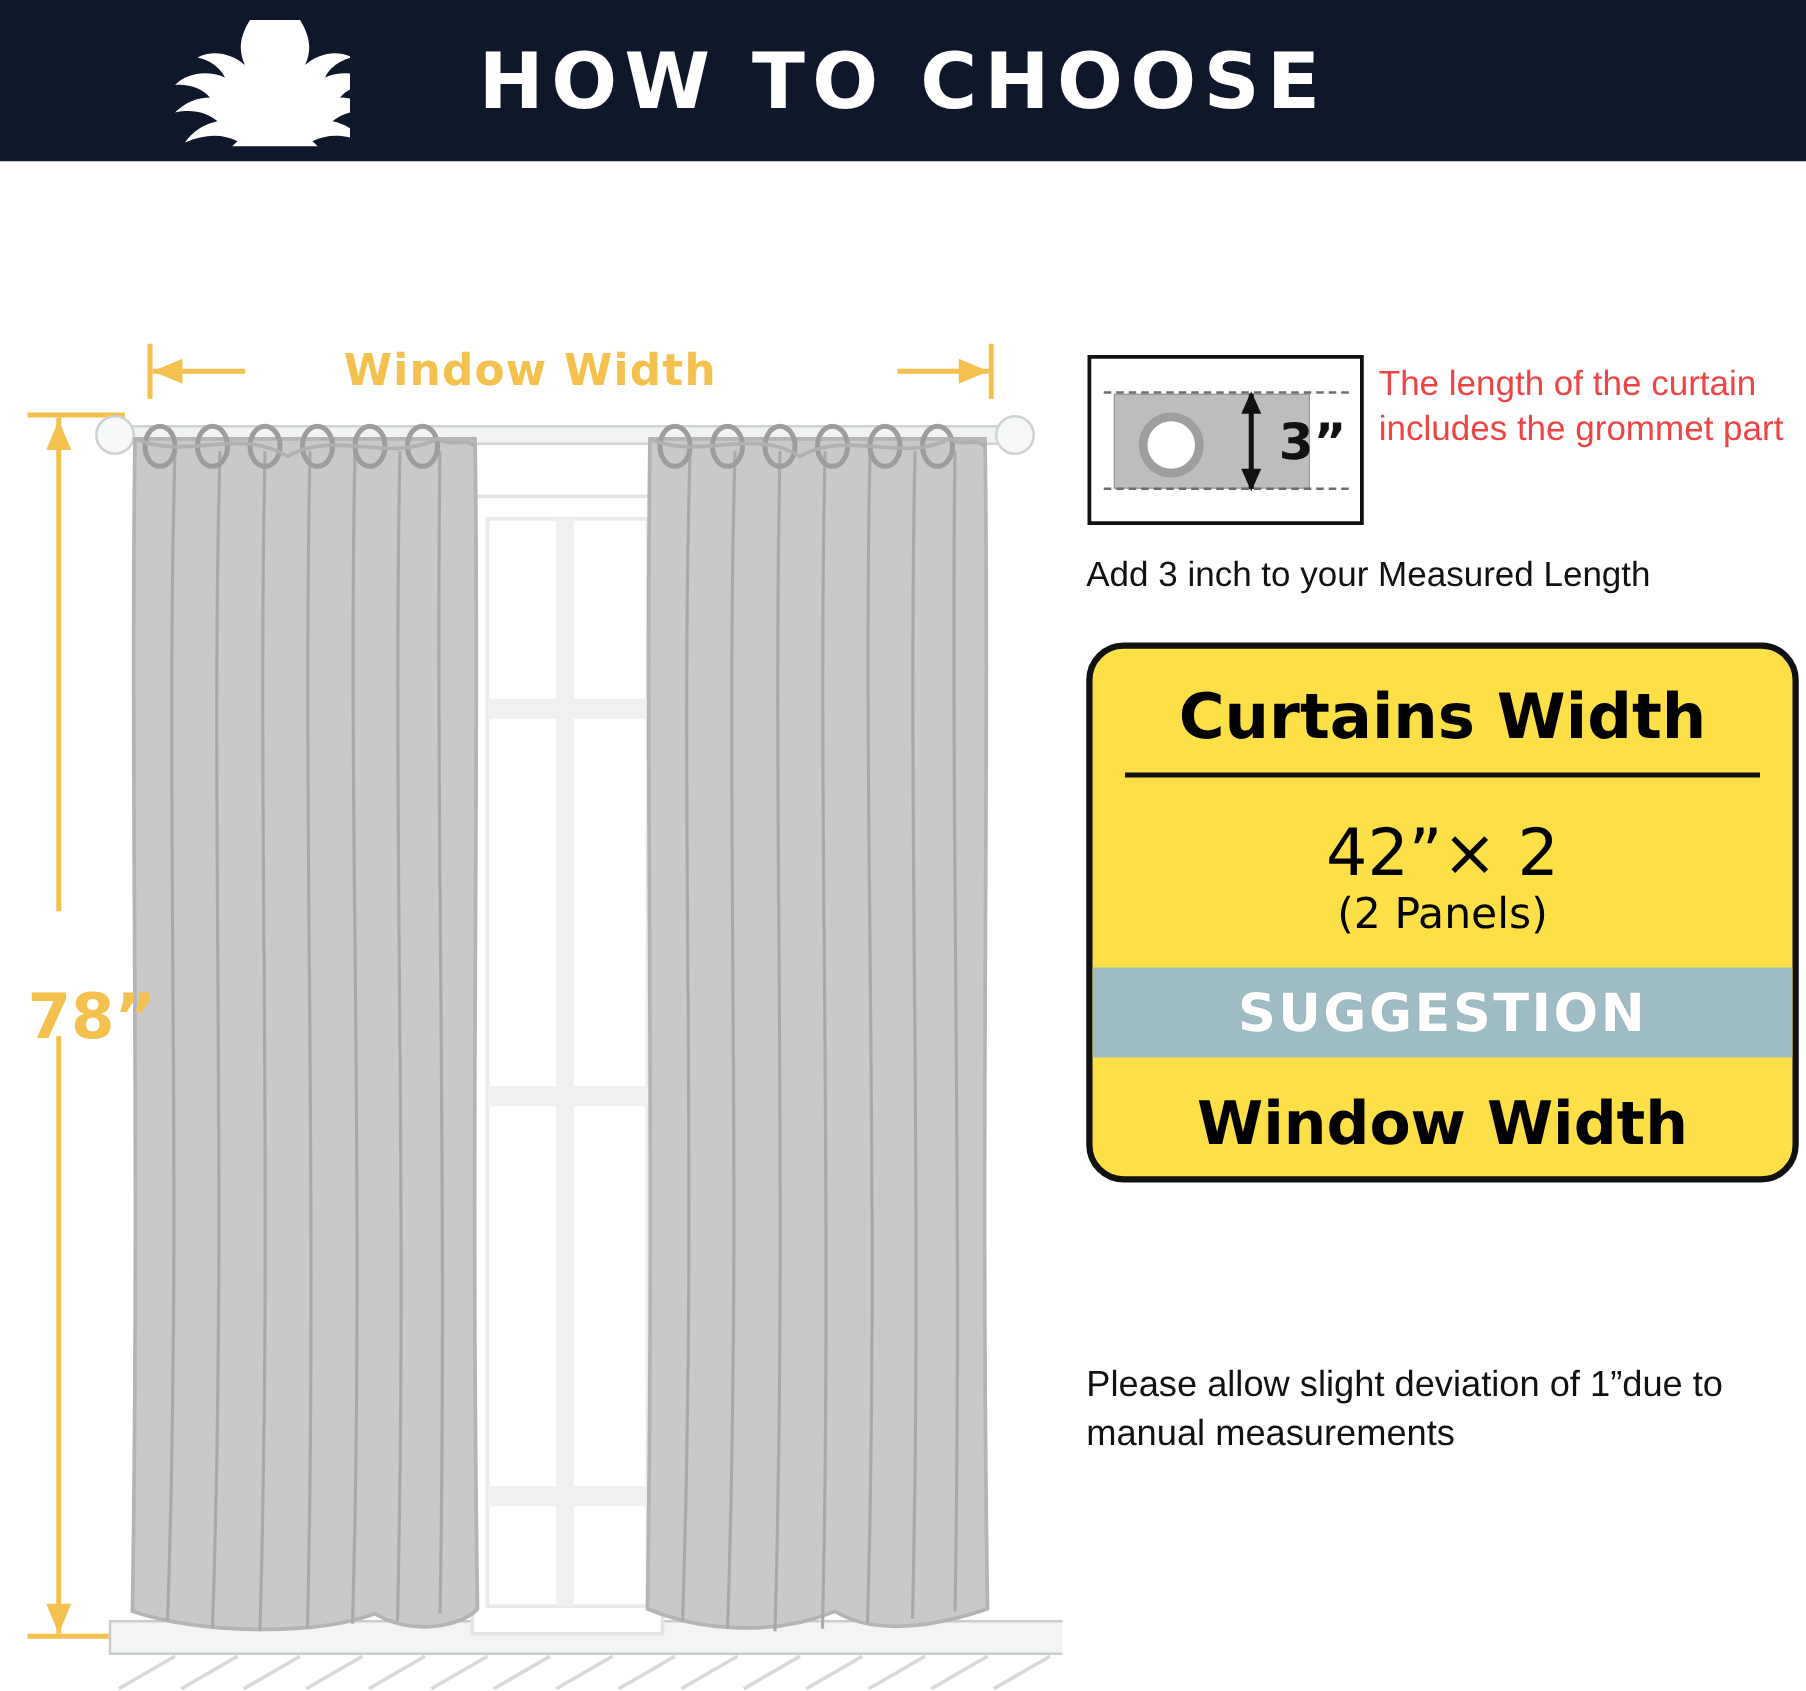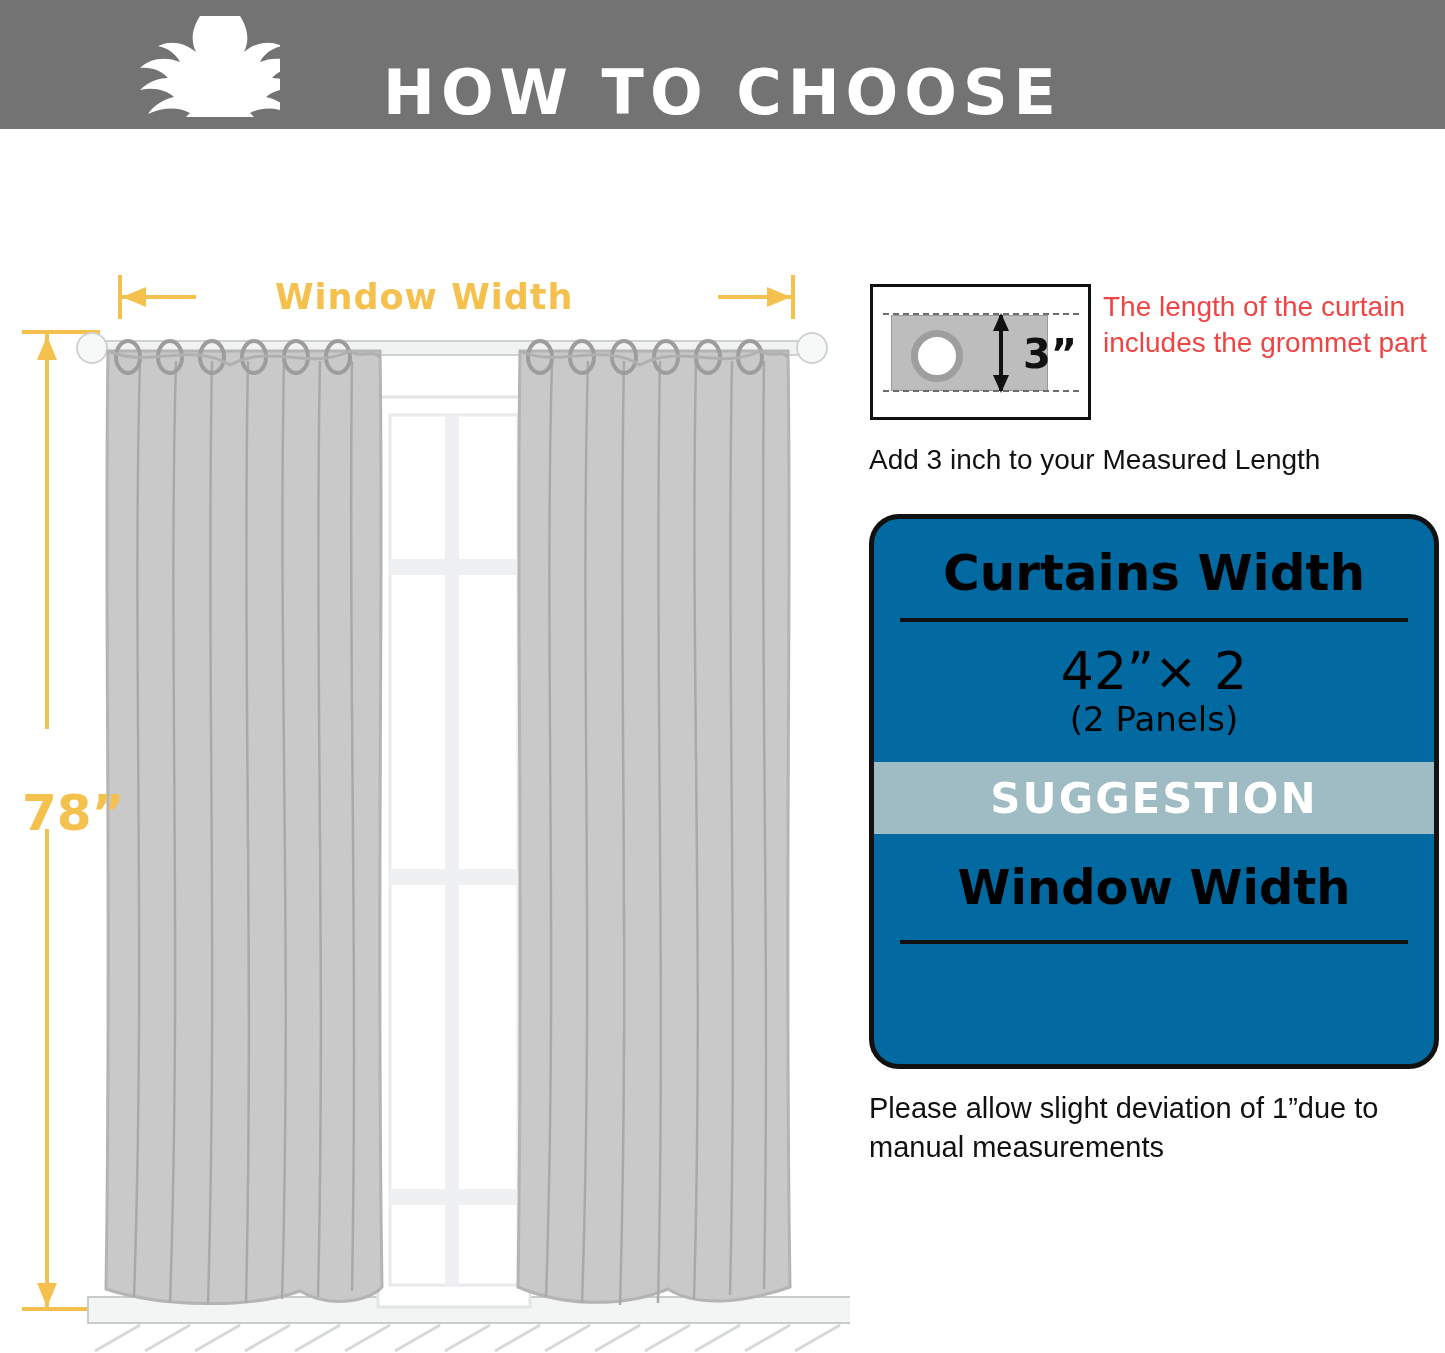--- a/index.html
+++ b/index.html
@@ -14,23 +14,23 @@
     font-family: "Liberation Sans", sans-serif;
     overflow: hidden;
   }
 
   
   .header {
     position: absolute;
     left: 0; top: 0;
     width: 1445px;
     height: 129px;
-    background: #737373;
+    background: #0f172a;
     display: flex;
-    align-items: flex-end;
+    align-items: center;
     justify-content: center;
   }
   .header-title {
     font-family: "DejaVu Sans", sans-serif;
     font-weight: bold;
     font-size: 62px;
     letter-spacing: 6px;
     color: #ffffff;
     white-space: nowrap;
   }
@@ -150,24 +150,24 @@
     font-size: 28px;
     color: #111;
   }
 
   
   .card {
     position: absolute;
     left: 14px;
     top: 385px;
     width: 570px;
-    height: 555px;
+    height: 432px;
     border: 5px solid #111;
     border-radius: 30px;
-    background: #0369a1;
+    background: #fde047;
     box-sizing: border-box;
     overflow: hidden;
   }
   .card-row {
     display: flex;
     align-items: center;
     justify-content: center;
     text-align: center;
     box-sizing: border-box;
   }
@@ -176,20 +176,21 @@
     font-size: 50px;
     font-weight: bold;
     font-family: "DejaVu Sans", sans-serif;
     border-bottom: 4px solid #111;
     margin: 8px 26px 0 26px;
   }
   .card-value {
     height: 140px;
     flex-direction: column;
     font-family: "DejaVu Sans", sans-serif;
+    margin-top: 12px;
   }
   .card-value .big {
     font-size: 52px;
     line-height: 1.05;
   }
   .card-value .small {
     font-size: 34px;
     line-height: 1.2;
   }
   .card-band {

